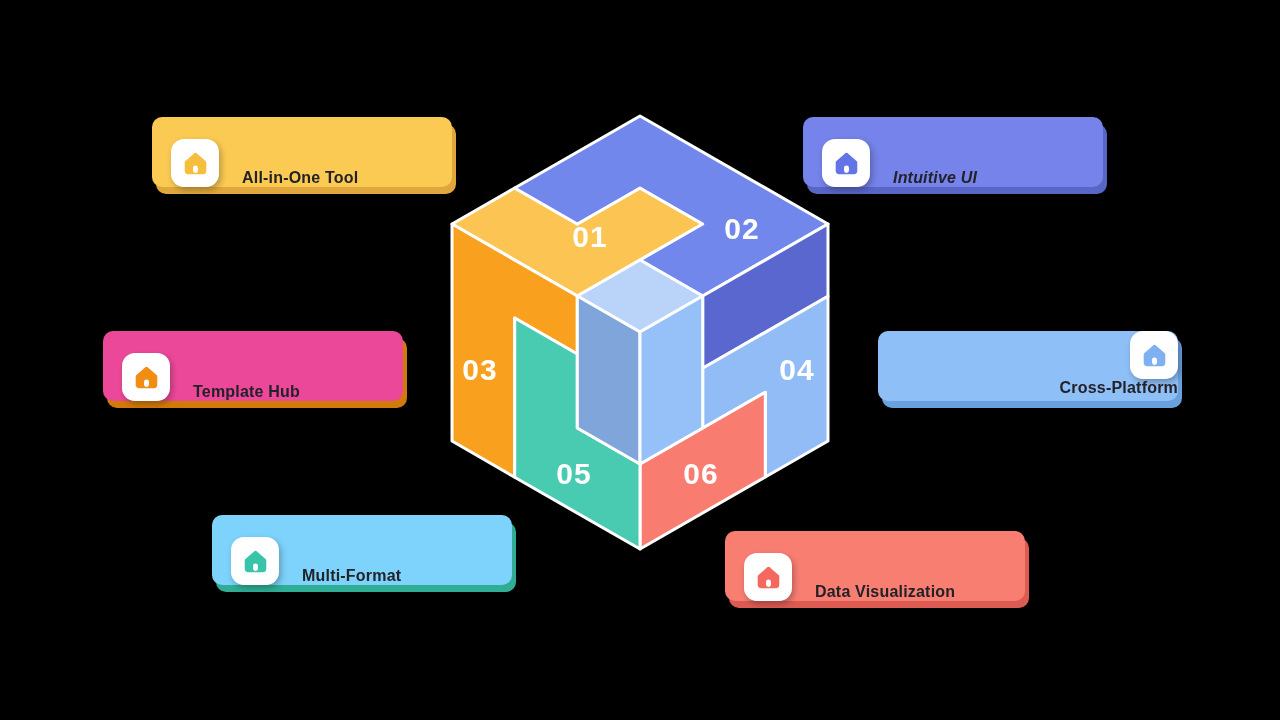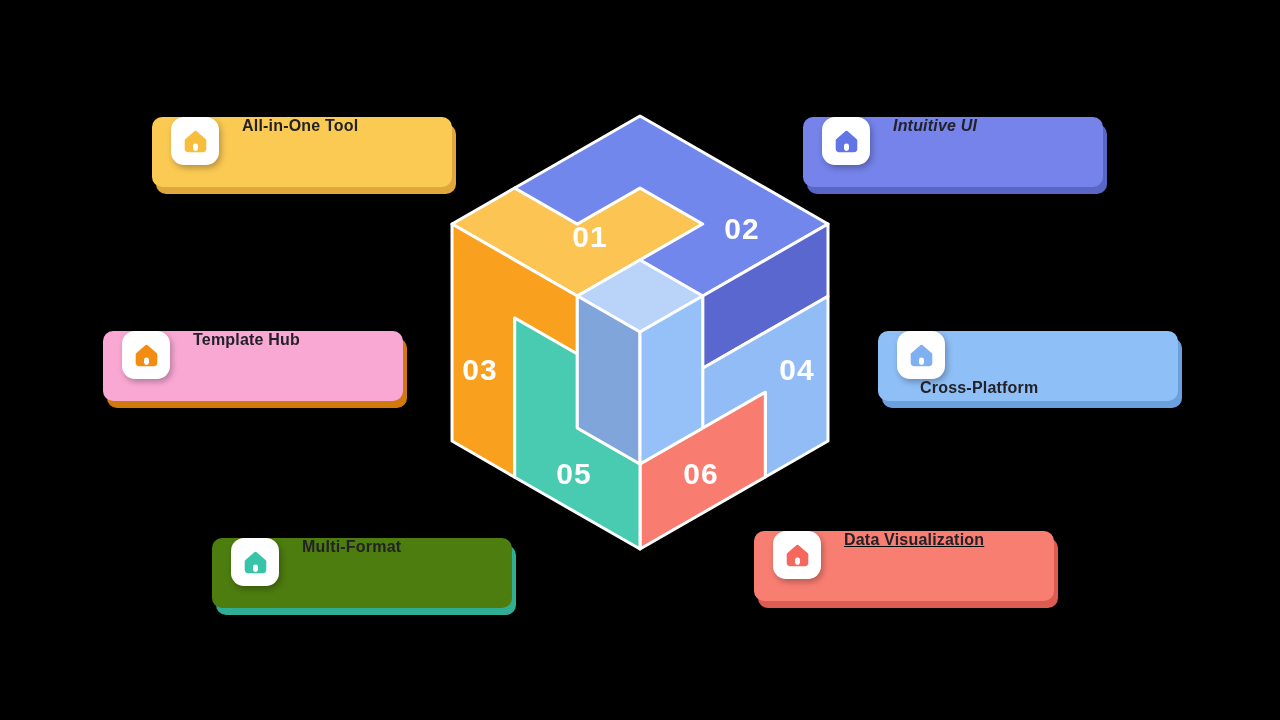--- a/index.html
+++ b/index.html
@@ -15,21 +15,21 @@
   .cube polygon{stroke:#fff;stroke-width:3;stroke-linejoin:round;}
   .cube-num{
     fill:#fff;font-family:"Liberation Sans",sans-serif;
     font-size:30px;font-weight:bold;letter-spacing:1px;
     text-anchor:middle;
   }
   
   .callout{
     position:absolute;width:300px;height:70px;
     border-radius:10px;
-    display:flex;align-items:flex-start;
+    display:flex;align-items:flex-end;
     padding-left:19px;box-sizing:border-box;
   }
   .chip{
     width:48px;height:48px;border-radius:13px;background:#fff;
     box-shadow:2px 3px 6px rgba(0,0,0,0.28);
     display:flex;align-items:center;justify-content:center;
     flex:0 0 auto;
   }
   .callout-label{
     margin-left:23px;
@@ -79,51 +79,51 @@
   <div class="callout" style="left: 803px; top: 117px; background: rgb(117, 131, 234); box-shadow: rgb(89, 102, 198) 4px 7px 0px; font-style: italic;">
     <div class="chip">
       <svg width="27" height="27" viewBox="0 0 24 24">
         <path class="house-fill" d="M12 3.6 L20.4 10.9 V18.5 C20.4 19.7 19.7 20.4 18.5 20.4 H5.5 C4.3 20.4 3.6 19.7 3.6 18.5 V10.9 Z" stroke-width="2.4" stroke-linejoin="round" fill="#6375E6" stroke="#6375E6"></path>
         <rect x="9.8" y="13.8" width="4.4" height="6.6" rx="2.2" fill="#ffffff"></rect>
       </svg>
     </div>
     <span class="callout-label">Intuitive UI</span>
   </div>
 
-  <div class="callout" style="left: 103px; top: 331px; background: #f9a8d4; box-shadow: rgb(210, 121, 11) 4px 7px 0px;">
+  <div class="callout" style="left: 103px; top: 331px; background: #ec4899; box-shadow: rgb(210, 121, 11) 4px 7px 0px;">
     <div class="chip">
       <svg width="27" height="27" viewBox="0 0 24 24">
         <path class="house-fill" d="M12 3.6 L20.4 10.9 V18.5 C20.4 19.7 19.7 20.4 18.5 20.4 H5.5 C4.3 20.4 3.6 19.7 3.6 18.5 V10.9 Z" stroke-width="2.4" stroke-linejoin="round" fill="#F28D13" stroke="#F28D13"></path>
         <rect x="9.8" y="13.8" width="4.4" height="6.6" rx="2.2" fill="#ffffff"></rect>
       </svg>
     </div>
     <span class="callout-label">Template Hub</span>
   </div>
 
   <div class="callout" style="left: 878px; top: 331px; background: rgb(143, 191, 247); box-shadow: rgb(107, 160, 222) 4px 7px 0px; flex-direction: column;">
     <div class="chip">
       <svg width="27" height="27" viewBox="0 0 24 24">
         <path class="house-fill" d="M12 3.6 L20.4 10.9 V18.5 C20.4 19.7 19.7 20.4 18.5 20.4 H5.5 C4.3 20.4 3.6 19.7 3.6 18.5 V10.9 Z" stroke-width="2.4" stroke-linejoin="round" fill="#7FB1F2" stroke="#7FB1F2"></path>
         <rect x="9.8" y="13.8" width="4.4" height="6.6" rx="2.2" fill="#ffffff"></rect>
       </svg>
     </div>
     <span class="callout-label">Cross-Platform</span>
   </div>
 
-  <div class="callout" style="left: 212px; top: 538px; background: #4d7c0f; box-shadow: rgb(47, 174, 149) 4px 7px 0px;">
+  <div class="callout" style="left: 212px; top: 515px; background: #7dd3fc; box-shadow: rgb(47, 174, 149) 4px 7px 0px;">
     <div class="chip">
       <svg width="27" height="27" viewBox="0 0 24 24">
         <path class="house-fill" d="M12 3.6 L20.4 10.9 V18.5 C20.4 19.7 19.7 20.4 18.5 20.4 H5.5 C4.3 20.4 3.6 19.7 3.6 18.5 V10.9 Z" stroke-width="2.4" stroke-linejoin="round" fill="#38C4A8" stroke="#38C4A8"></path>
         <rect x="9.8" y="13.8" width="4.4" height="6.6" rx="2.2" fill="#ffffff"></rect>
       </svg>
     </div>
     <span class="callout-label">Multi-Format</span>
   </div>
 
-  <div class="callout" style="left: 754px; top: 531px; background: rgb(249, 126, 114); box-shadow: rgb(220, 91, 83) 4px 7px 0px; text-decoration: underline;">
+  <div class="callout" style="left: 725px; top: 531px; background: rgb(249, 126, 114); box-shadow: rgb(220, 91, 83) 4px 7px 0px;">
     <div class="chip">
       <svg width="27" height="27" viewBox="0 0 24 24">
         <path class="house-fill" d="M12 3.6 L20.4 10.9 V18.5 C20.4 19.7 19.7 20.4 18.5 20.4 H5.5 C4.3 20.4 3.6 19.7 3.6 18.5 V10.9 Z" stroke-width="2.4" stroke-linejoin="round" fill="#F4685E" stroke="#F4685E"></path>
         <rect x="9.8" y="13.8" width="4.4" height="6.6" rx="2.2" fill="#ffffff"></rect>
       </svg>
     </div>
     <span class="callout-label">Data Visualization</span>
   </div>
 
 </div>

